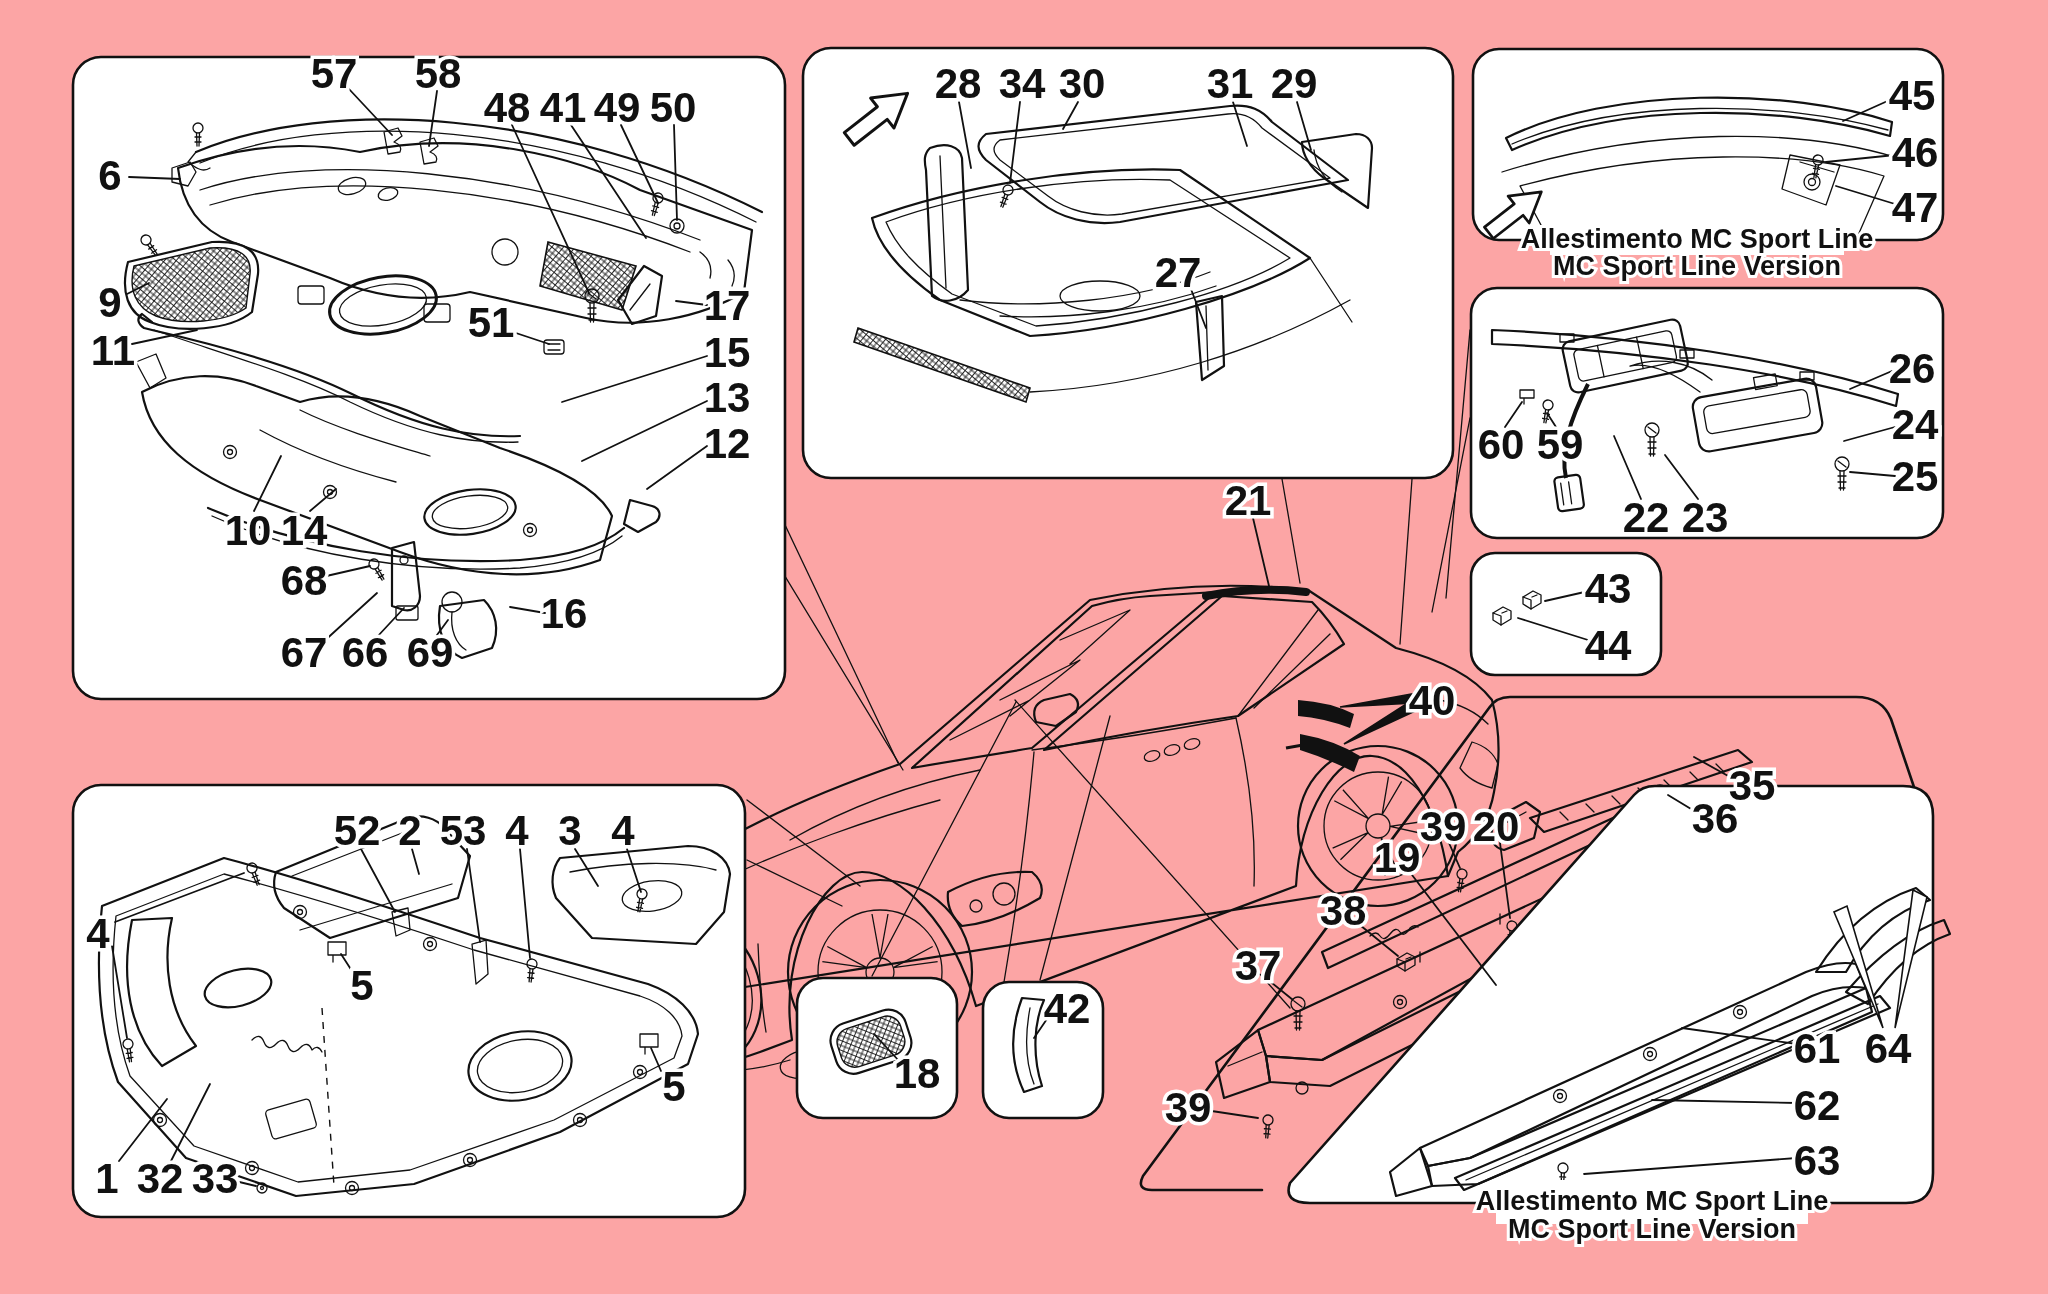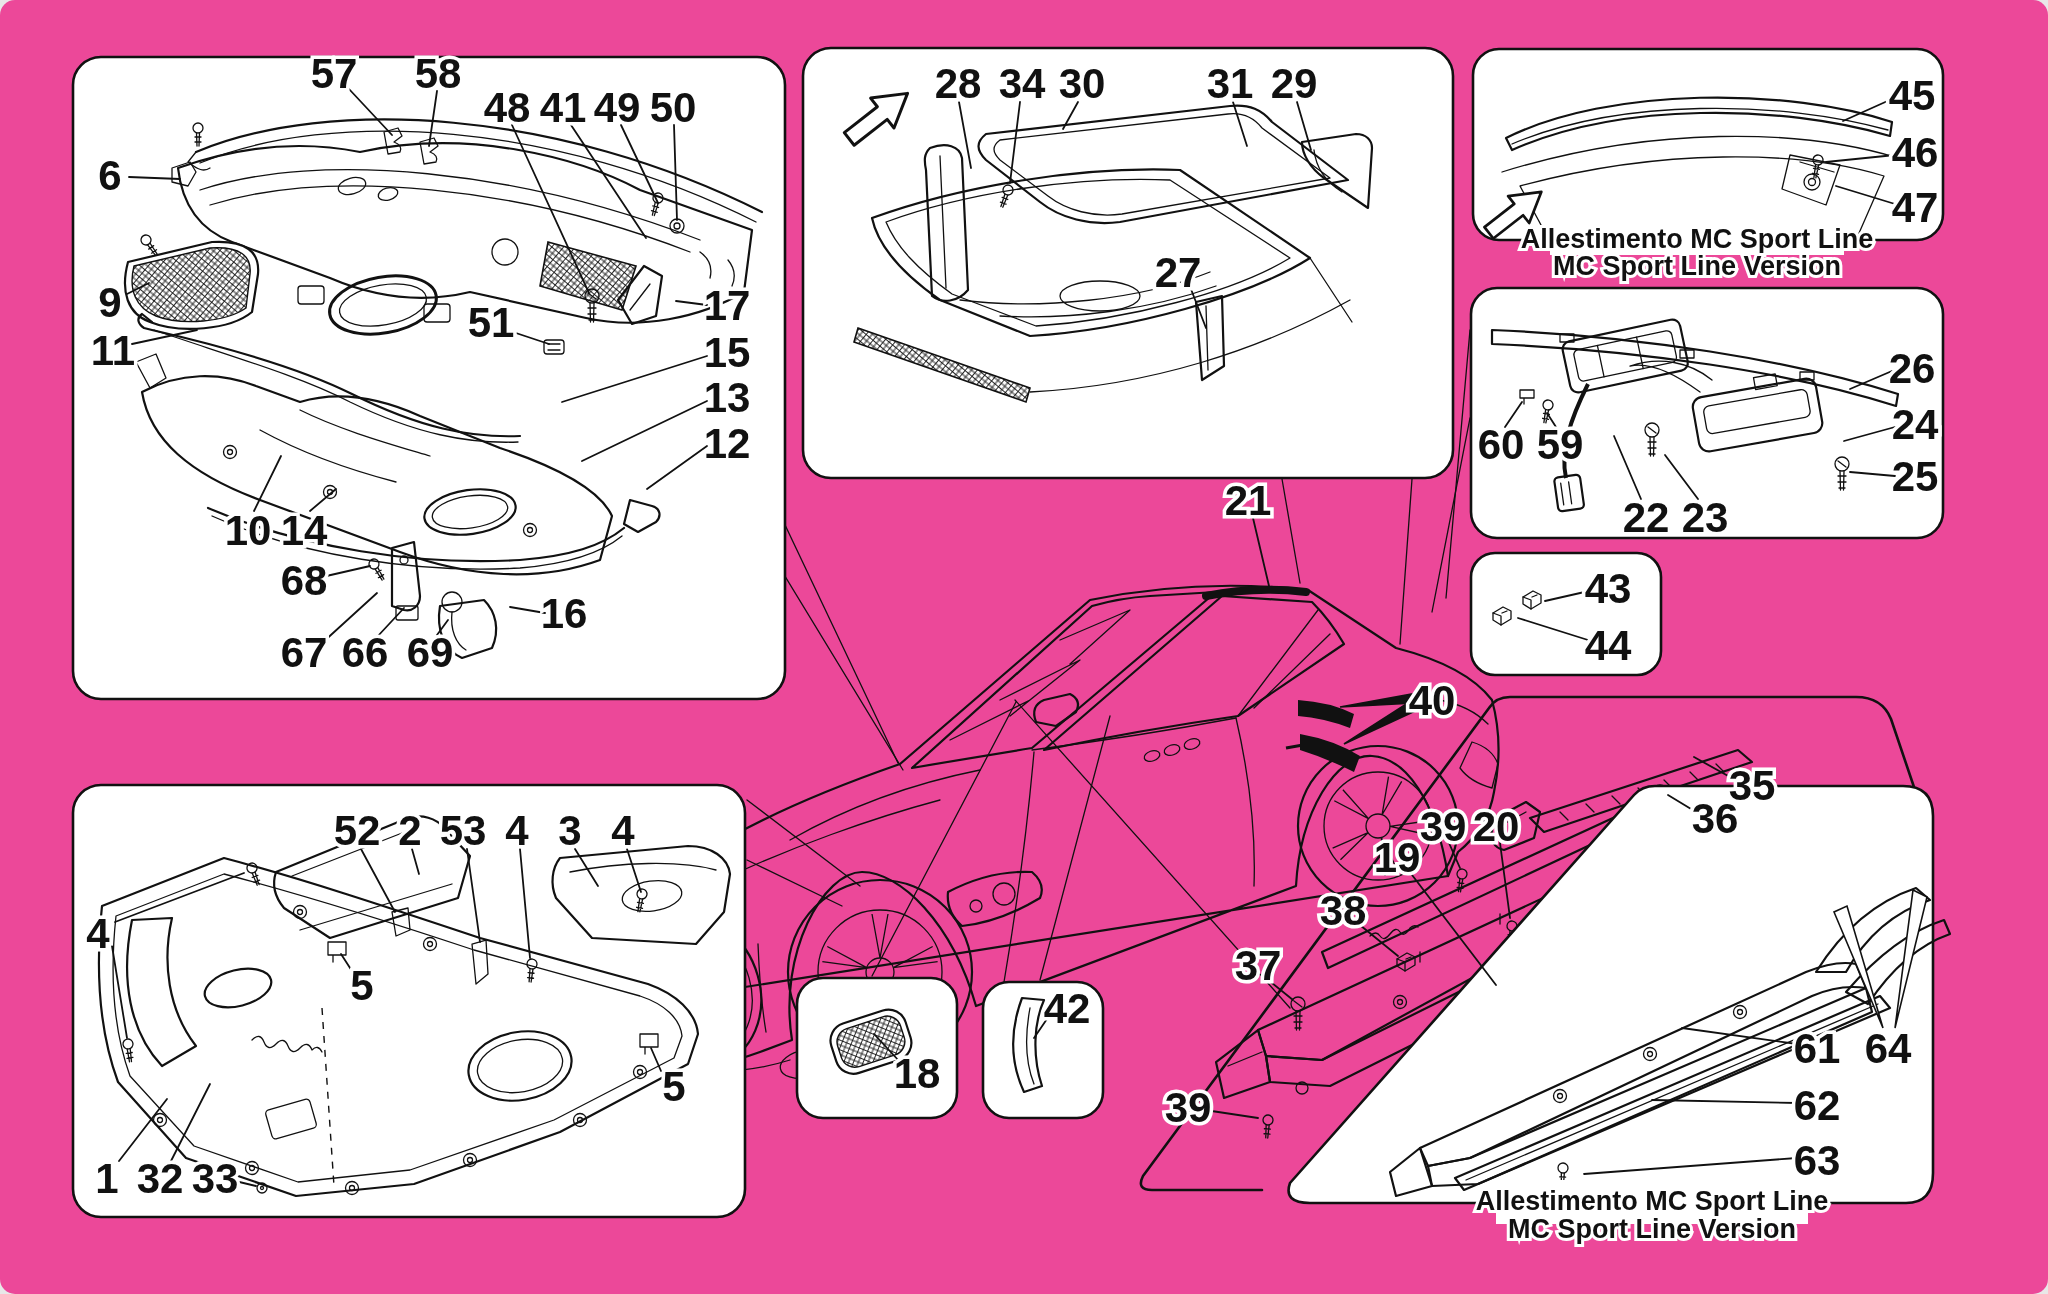--- a/index.html
+++ b/index.html
@@ -1,17 +1,17 @@
 <!DOCTYPE html>
 <html><head>
 <meta charset="utf-8">
 <style>
   html,body{margin:0;padding:0;background:#e8e8e8;}
-  #stage{width:2048px;height:1294px;background:#ec4899;position:relative;margin:0 auto;
-         font-family:"Liberation Sans",sans-serif;border-radius:15px;}
+  #stage{width:2048px;height:1294px;background:#fca5a5;position:relative;margin:0 auto;
+         font-family:"Liberation Sans",sans-serif;}
   svg{display:block}
   .ln{fill:none;stroke:#111;stroke-width:2.2;stroke-linecap:round;stroke-linejoin:round;}
   .ln1{fill:none;stroke:#111;stroke-width:1.3;stroke-linecap:round;stroke-linejoin:round;}
   .ln3{fill:none;stroke:#111;stroke-width:3;stroke-linecap:round;stroke-linejoin:round;}
   .box{fill:#fff;stroke:#111;stroke-width:2.6;stroke-linejoin:round;}
   .boxo{fill:none;stroke:#111;stroke-width:2.6;stroke-linejoin:round;stroke-linecap:round;}
   .dark{fill:#111;stroke:none;}
   .wht{fill:#fff;stroke:#111;stroke-width:2.2;stroke-linejoin:round;}
   .callout{font-family:"Liberation Sans",sans-serif;font-weight:700;font-size:42px;fill:#111;
            paint-order:stroke;stroke:#fff;stroke-width:7px;}

